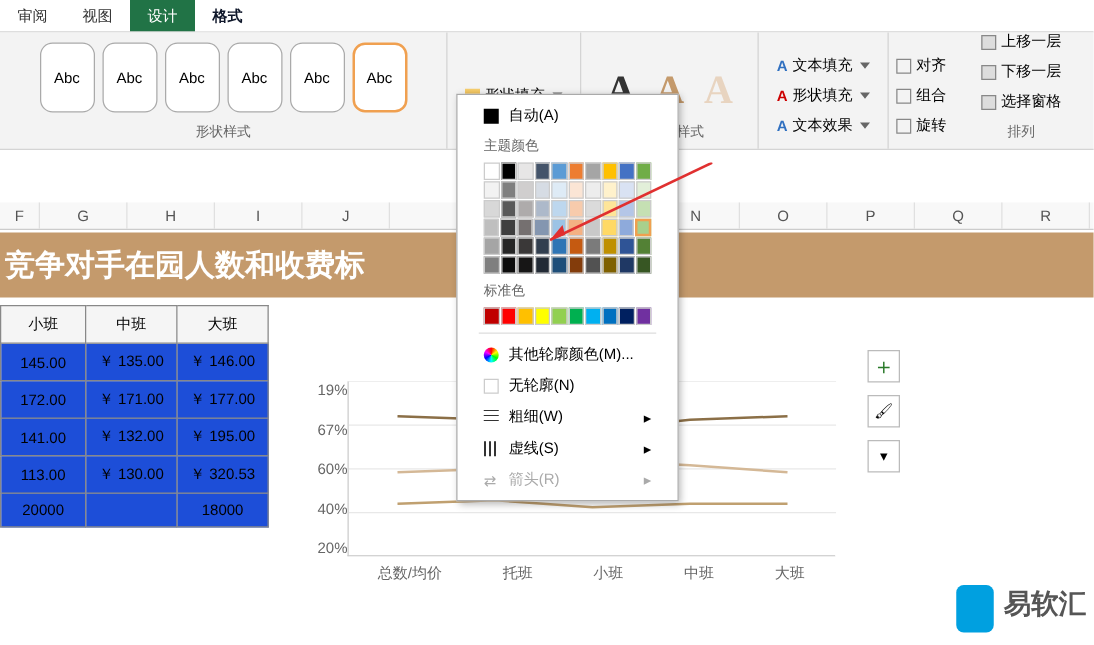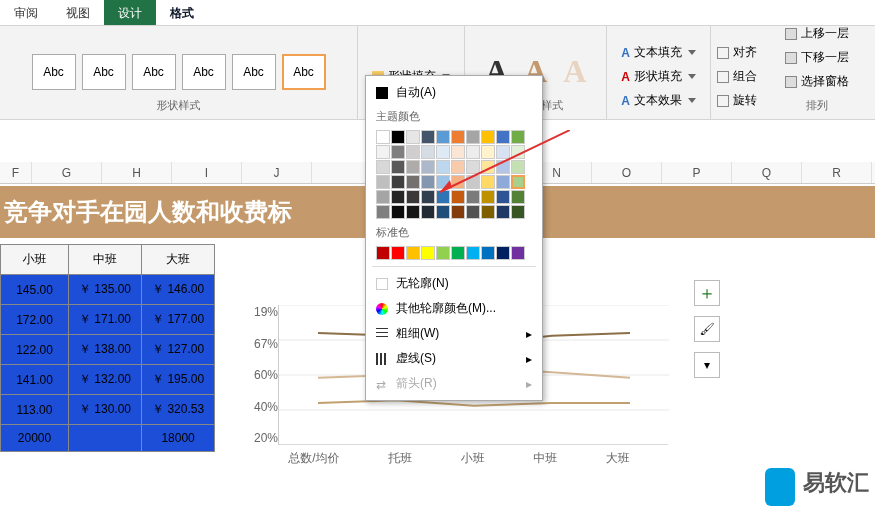--- a/index.html
+++ b/index.html
@@ -6,48 +6,48 @@
 body{background:#fff;width:875px;height:516px;overflow:hidden;position:relative}
 .tabs{display:flex;background:#fff;height:26px;border-bottom:1px solid #d4d4d4}
 .tab{padding:5px 14px;color:#333;cursor:pointer}
 .tab.green{background:#217346;color:#fff}
 .tab.white{background:#fff;color:#0f172a;font-weight:bold}
 .tell{display:flex;align-items:center;color:#888;padding:0 8px;gap:4px}
 .bulb{width:14px;height:14px;border-radius:50%;border:1px solid #aaa;position:relative;display:inline-block}
 .ribbon{display:flex;background:#f3f3f3;height:94px;border-bottom:1px solid #d4d4d4}
 .group{border-right:1px solid #d4d4d4;padding:4px 8px;display:flex;flex-direction:column;justify-content:flex-end;align-items:center}
 .gallery{display:flex;gap:6px;padding:6px 2px}
-.gbox{width:44px;height:36px;border:1px solid #aaa;border-radius:0;display:flex;align-items:center;justify-content:center;background:#fff;cursor:pointer}
+.gbox{width:44px;height:56px;border:1px solid #aaa;border-radius:10px;display:flex;align-items:center;justify-content:center;background:#fff;cursor:pointer}
 .gbox.sel{border:2px solid #f0a050}
 .glabel{color:#666;font-size:11px;padding:2px}
 .fillmenu{display:flex;flex-direction:column;gap:3px;padding:4px 2px;min-width:90px}
 .fitem{display:flex;align-items:center;gap:4px;padding:2px 4px;cursor:pointer;white-space:nowrap}
 .tri{width:0;height:0;border-left:4px solid transparent;border-right:4px solid transparent;border-top:5px solid #666;margin-left:2px}
 .sq{width:12px;height:12px;display:inline-block}
 .wa{display:flex;gap:4px;padding:6px}
 .bigA{font-size:32px;font-family:serif;font-weight:bold;padding:0 6px;cursor:pointer}
 .txtfx{display:flex;flex-direction:column;gap:3px;padding:4px 2px}
 .arrbtn{display:flex;flex-direction:column;gap:3px;padding:4px 2px}
 .colhdr{display:flex;height:22px;background:#f8f8f8;border-bottom:1px solid #ccc;margin-top:6px}
 .ch{width:70px;text-align:center;color:#555;border-right:1px solid #e0e0e0;line-height:22px}
 .banner{background:#c49a6c;color:#fff;font-size:24px;padding:10px 4px;font-weight:bold;margin:2px 0}
 .tbl{border-collapse:collapse;margin-top:6px}
 .tbl th,.tbl td{border:1px solid #888;padding:6px 10px;text-align:center;background:#1d4ed8;min-width:68px}
 .tbl th{font-weight:normal;background:#f5f5f5}
-.dropdown{position:absolute;left:365px;top:75px;width:178px;background:#fff;border:1px solid #aaa;box-shadow:2px 2px 6px rgba(0,0,0,0.3);z-index:100;padding:4px 0}
+.dropdown{position:absolute;left:365px;top:75px;width:178px;background:#fff;border:1px solid #aaa;box-shadow:2px 2px 6px rgba(0,0,0,0.3);z-index:100;padding:4px 11px}
 .dd-item{display:flex;align-items:center;gap:8px;padding:4px 10px;cursor:pointer}
 .dd-sect{padding:4px 10px;color:#666;font-size:11px}
 .cgrid{display:flex;flex-direction:column;gap:1px;padding:2px 10px}
 .crow{display:flex;gap:1px}
 .csw{width:14px;height:14px;border:1px solid #ccc;cursor:pointer}
 .csw.sel{border:2px solid #f0a050}
 .chart{position:absolute;left:240px;top:305px;width:440px;height:190px}
 .yax{position:absolute;left:0;top:0;width:38px;height:140px;display:flex;flex-direction:column;justify-content:space-between;text-align:right;color:#666;font-size:10px}
 .plot{position:absolute;left:38px;top:0;width:390px;height:140px;border-left:1px solid #ccc;border-bottom:1px solid #ccc}
-.xax{position:absolute;left:24px;top:145px;width:390px;display:flex;justify-content:space-around;color:#666;font-size:10px}
+.xax{position:absolute;left:38px;top:145px;width:390px;display:flex;justify-content:space-around;color:#666;font-size:10px}
 .leg{position:absolute;left:38px;top:165px;width:390px;display:flex;justify-content:center;gap:18px;color:#666;font-size:10px}
 .leg span::before{content:"";display:inline-block;width:18px;height:2px;vertical-align:middle;margin-right:4px}
 .sidebtns{position:absolute;right:155px;top:280px;display:flex;flex-direction:column;gap:10px}
 .sbtn{width:26px;height:26px;border:1px solid #bbb;background:#fff;display:flex;align-items:center;justify-content:center;cursor:pointer}
 .arrow{position:absolute;left:430px;top:130px;width:140px;height:70px;z-index:200;pointer-events:none}
 .watermark{position:absolute;right:6px;bottom:10px;display:flex;gap:8px}
 .wm-ico{width:30px;height:38px;background:#00a0e0;border-radius:6px;position:relative}
 .wm-txt{font-size:22px;color:#555;font-weight:bold}
 svg.line{position:absolute;left:0;top:0}
 </style>
@@ -177,25 +177,20 @@
         <td>145.00</td>
         <td>￥ 135.00</td>
         <td>￥ 146.00</td>
       </tr>
   <tr>
         <td>172.00</td>
         <td>￥ 171.00</td>
         <td>￥ 177.00</td>
       </tr>
   <tr>
-        <td>122.00</td>
-        <td>￥ 138.00</td>
-        <td>￥ 127.00</td>
-      </tr>
-  <tr>
         <td>141.00</td>
         <td>￥ 132.00</td>
         <td>￥ 195.00</td>
       </tr>
   <tr>
         <td>113.00</td>
         <td>￥ 130.00</td>
         <td>￥ 320.53</td>
       </tr>
   <tr>
@@ -296,26 +291,26 @@
         <div class="csw" style="background: rgb(146, 208, 80);"></div>
         <div class="csw" style="background: rgb(0, 176, 80);"></div>
         <div class="csw" style="background: rgb(0, 176, 240);"></div>
         <div class="csw" style="background: rgb(0, 112, 192);"></div>
         <div class="csw" style="background: rgb(0, 32, 96);"></div>
         <div class="csw" style="background: rgb(112, 48, 160);"></div>
       </div>
     </div>
   <div style="height:1px;background:#ddd;margin:4px 6px"></div>
   <div class="dd-item">
+      <span class="sq" style="background:conic-gradient(red,yellow,lime,cyan,blue,magenta,red);border-radius:50%"></span>
+      <span>其他轮廓颜色(M)...</span>
+    </div>
+  <div class="dd-item">
       <span class="sq" style="border:1px solid #ccc"></span>
       <span>无轮廓(N)</span>
-    </div>
-  <div class="dd-item">
-      <span class="sq" style="background:conic-gradient(red,yellow,lime,cyan,blue,magenta,red);border-radius:50%"></span>
-      <span>其他轮廓颜色(M)...</span>
     </div>
   <div class="dd-item">
       <span class="sq" style="background:repeating-linear-gradient(#333 0 1px,transparent 1px 4px)"></span>
       <span>粗细(W)</span>
       <span style="margin-left:auto">▸</span>
     </div>
   <div class="dd-item">
       <span class="sq" style="background:repeating-linear-gradient(90deg,#333 0 2px,transparent 2px 4px)"></span>
       <span>虚线(S)</span>
       <span style="margin-left:auto">▸</span>

